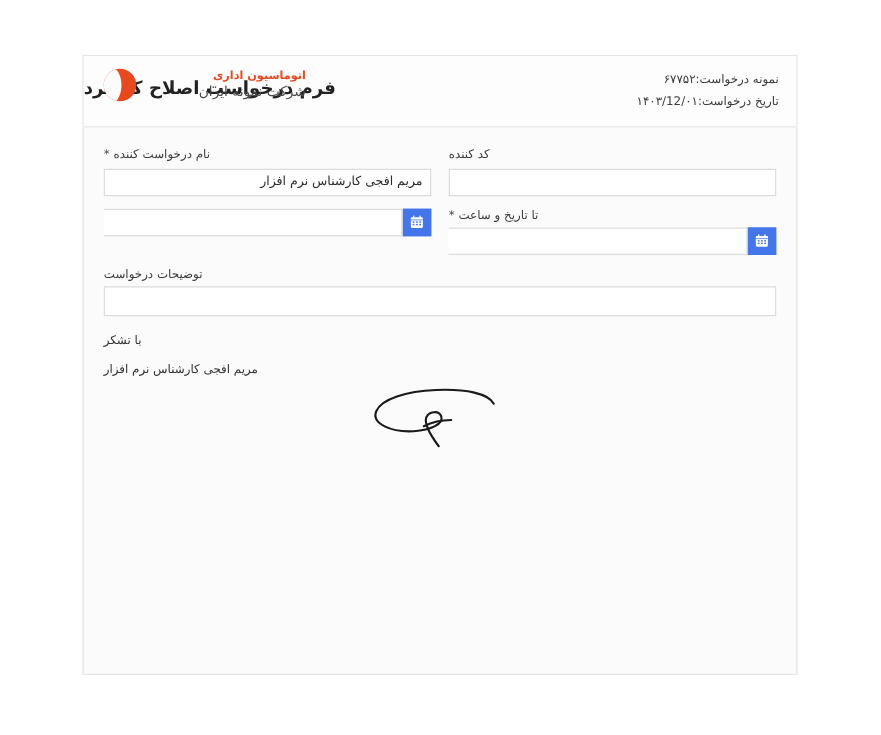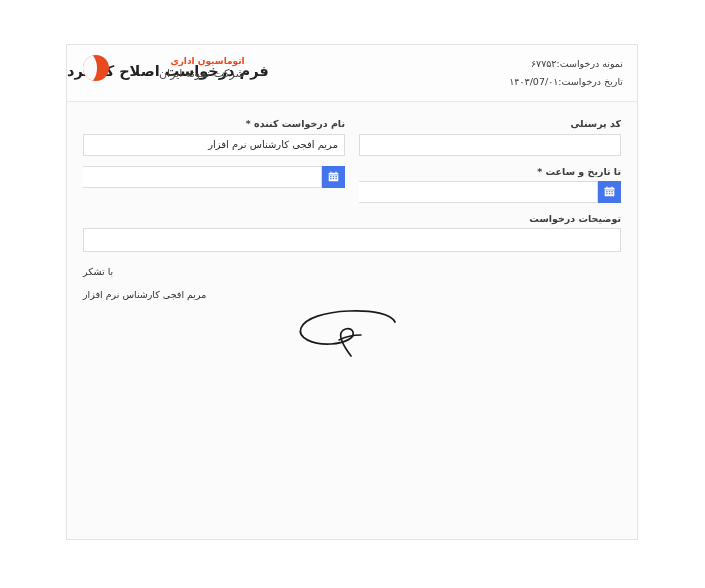--- a/index.html
+++ b/index.html
@@ -115,23 +115,22 @@
     margin-bottom: 10px;
   }
   .field {
     flex: 1 1 0;
     min-width: 0;
   }
   .field-label {
     font-size: 9.5px;
     color: #3c3c3c;
     margin-bottom: 4px;
-    text-align: right;
+    text-align: left;
     white-space: nowrap;
-    font-weight: bold;
   }
   .text-input {
     width: 100%;
     height: 22px;
     box-sizing: border-box;
     border: 1px solid #dcdcdc;
     background: #ffffff;
     font-family: "DejaVu Sans", "Liberation Sans", sans-serif;
     font-size: 10px;
     color: #2b2b2b;
@@ -194,40 +193,40 @@
 <body>
 
 <div id="app">
 
   <div class="form-card">
 
     <div class="card-header">
 
       <div class="header-meta">
         <div>نمونه درخواست:۶۷۷۵۲</div>
-        <div>تاریخ درخواست:۱۴۰۳/07/۰۱</div>
+        <div>تاریخ درخواست:۱۴۰۳/12/۰۱</div>
       </div>
 
       <div class="header-title">فرم درخواست اصلاح کارکرد</div>
 
       <div class="brand">
         <div class="brand-mark"></div>
         <div class="brand-text">
           <div class="b1">اتوماسیون اداری</div>
           <div class="b2">شرکت نمونه ایران</div>
         </div>
       </div>
     </div>
 
     <div class="card-body">
 
       <div class="field-row">
 
         <div class="field">
-          <div class="field-label">کد پرسنلی</div>
+          <div class="field-label">کد کننده</div>
           <input class="text-input" type="text" value="" style="">
         </div>
 
         <div class="field">
           <div class="field-label">نام درخواست کننده *</div>
           <input class="text-input" type="text" value="مریم افجی کارشناس نرم افزار" style="">
         </div>
 
       </div>
 

